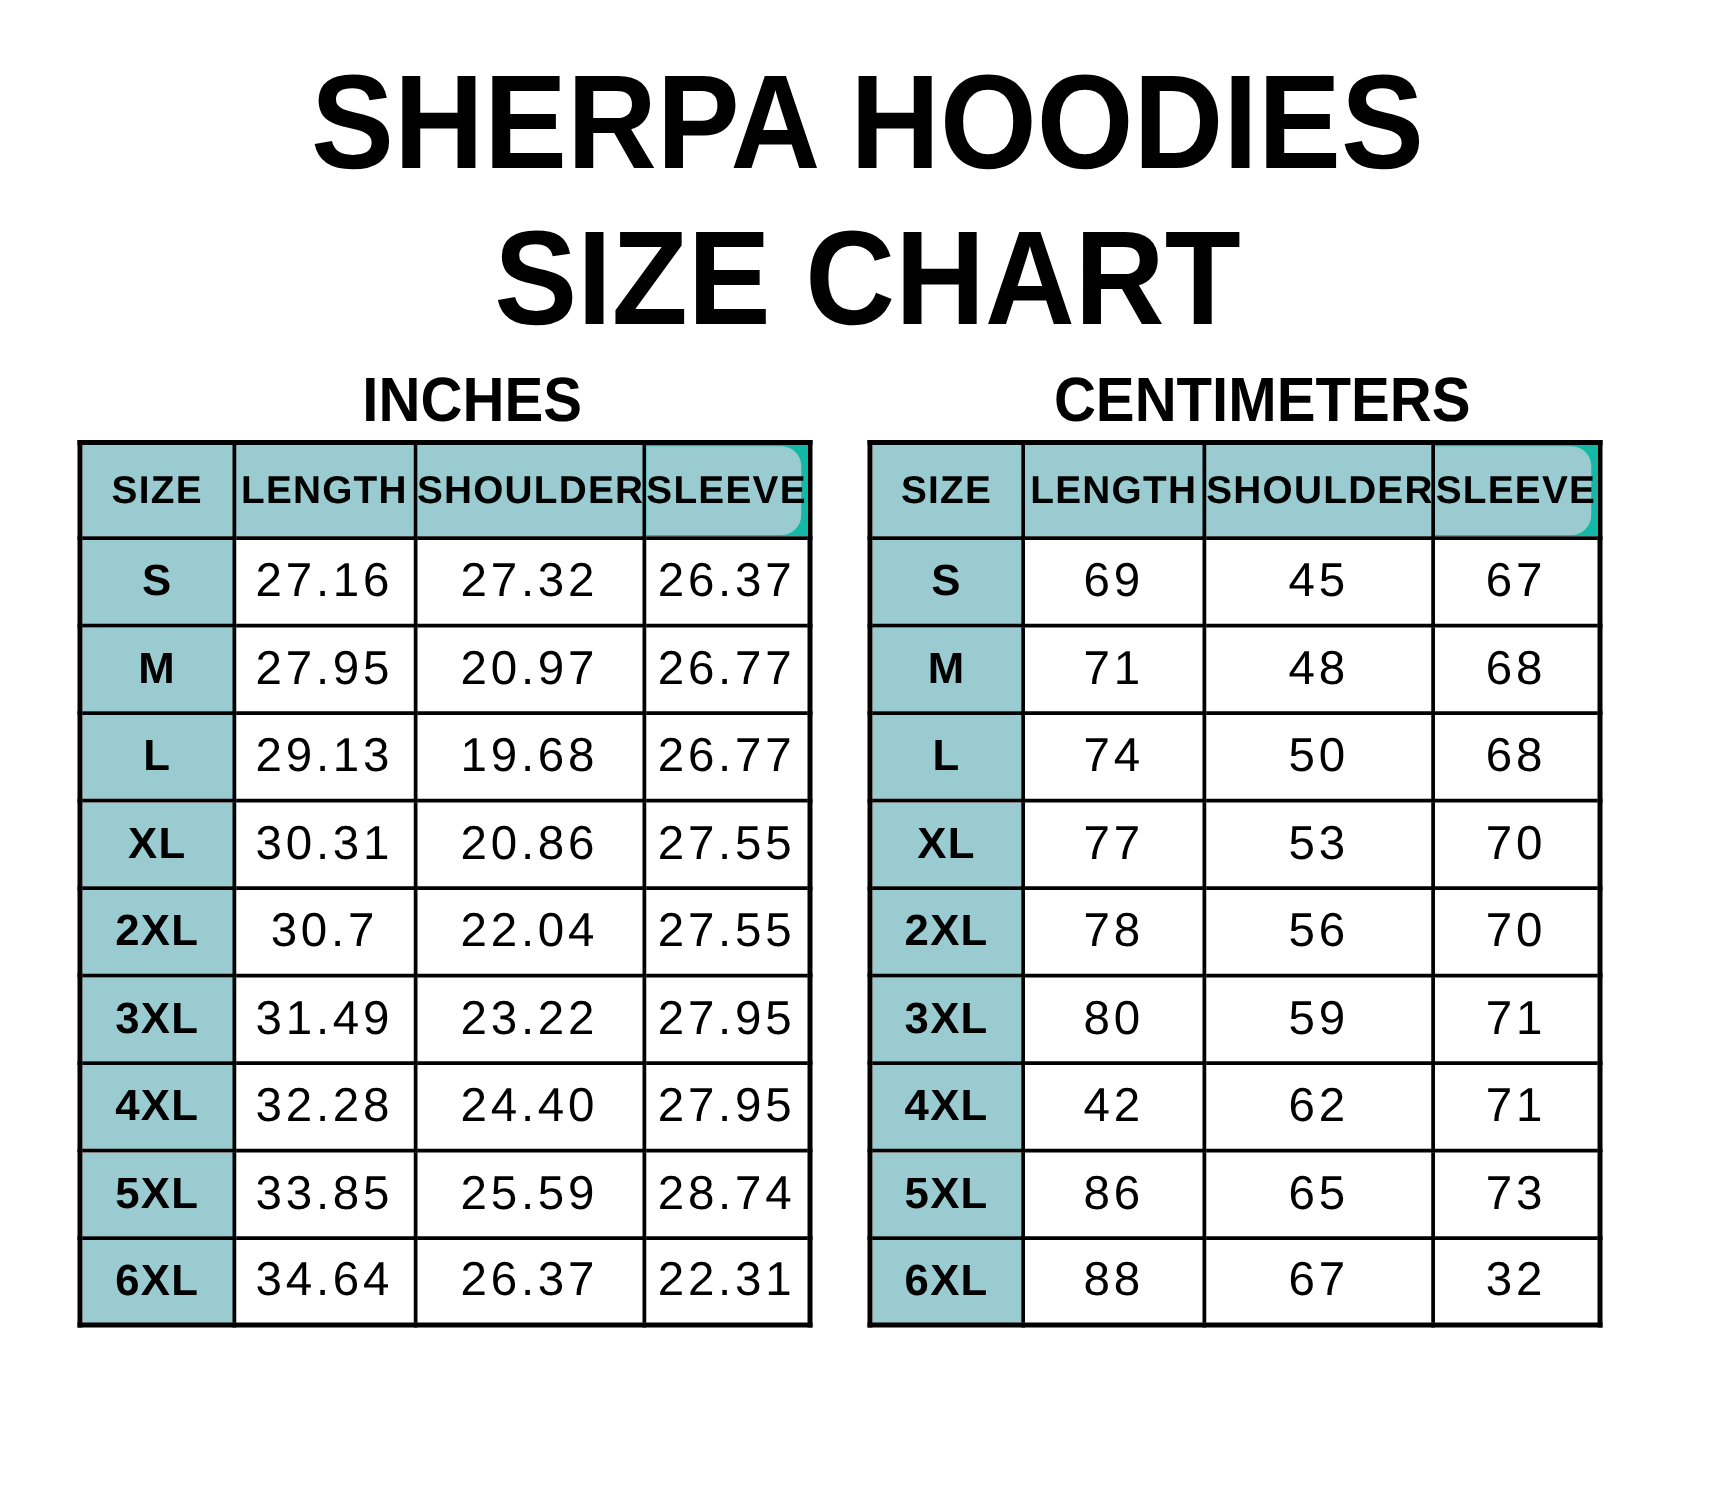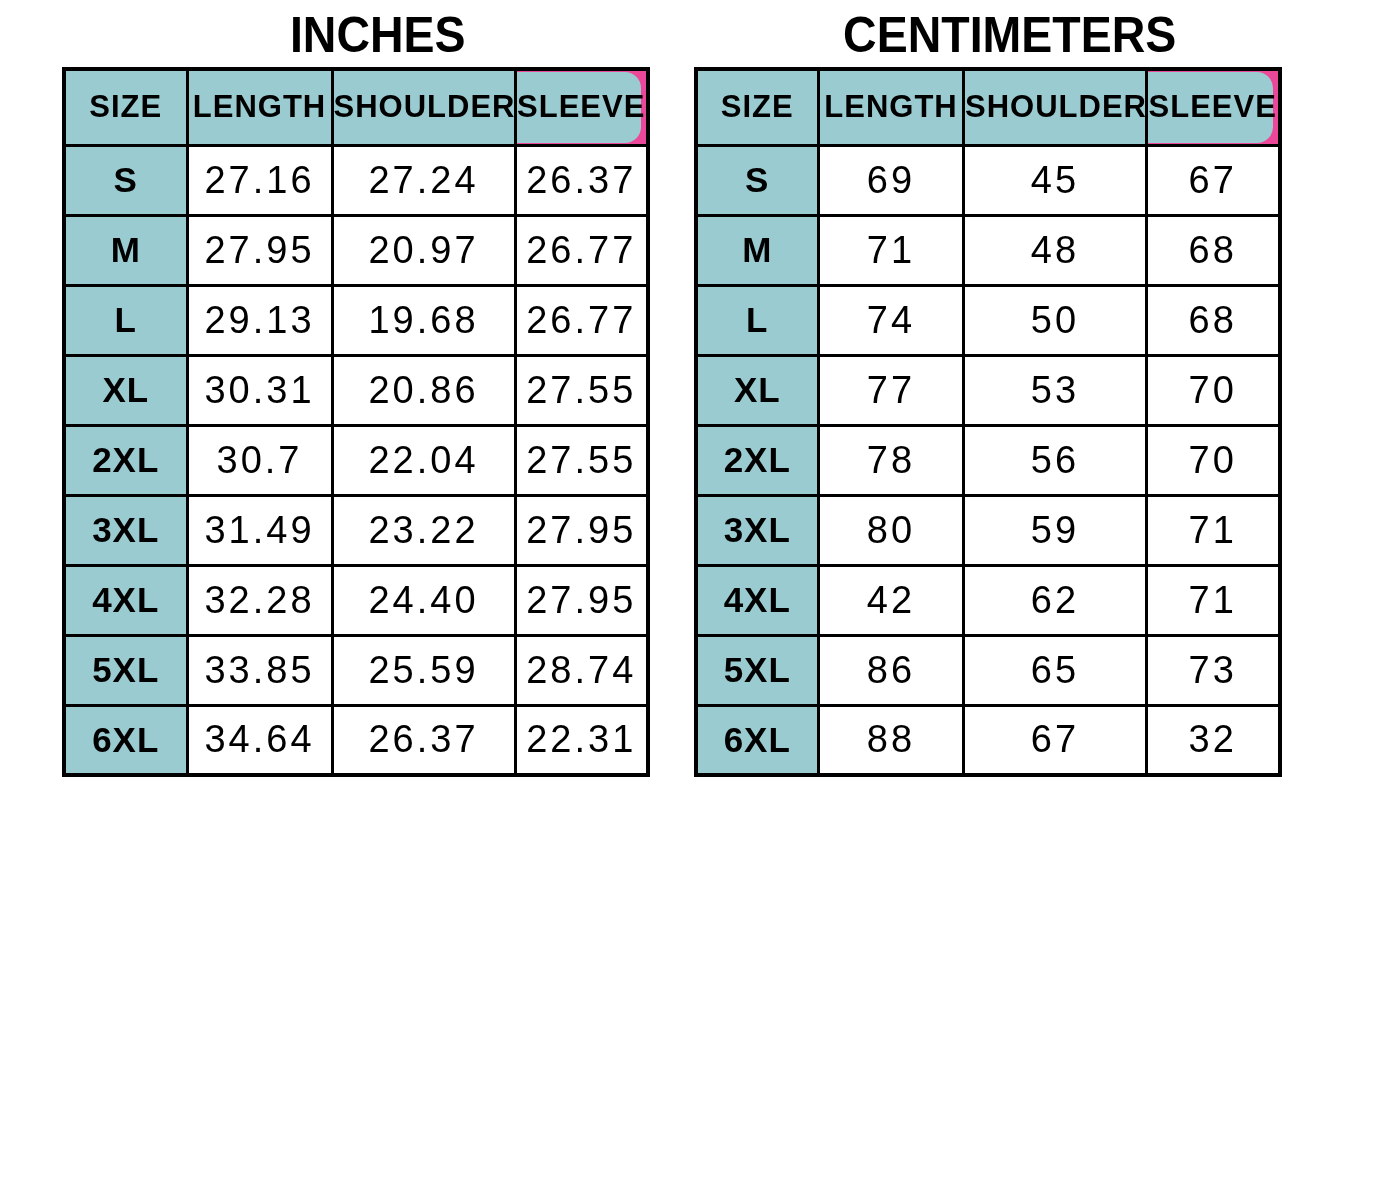--- a/index.html
+++ b/index.html
@@ -63,21 +63,21 @@
   
   .size-table thead th{
     height:76px;
     background:var(--teal);
     font-weight:bold;
     font-size:31px;
     letter-spacing:1px;
   }
   
   .size-table thead th.c3{
-    background:#ec4899;
+    background:#14b8a6;
     position:relative;
     margin-left:27px;
   }
   .size-table thead th.c3 .fill{
     position:absolute;
     top:1px; bottom:1px; left:0; right:5px;
     background:var(--teal);
     border-radius:0 16px 16px 0;
   }
   .size-table thead th.c3 .txt{
@@ -98,20 +98,24 @@
     font-weight:normal;
     font-size:38px;
     letter-spacing:3px;
   }
 </style>
 </head>
 <body>
 
 <div class="page">
 
+  <header class="title">
+    <div class="title-line">SHERPA HOODIES</div>
+    <div class="title-line">SIZE CHART</div>
+  </header>
 
   <main class="tables">
 
     <section class="table-block">
       <h2 class="subtitle">INCHES</h2>
       <table class="size-table">
         <colgroup>
           <col style="width:123px">
           <col style="width:145px">
           <col style="width:183px">
@@ -122,21 +126,21 @@
               <th class="c0">SIZE</th>
               <th class="c1">LENGTH</th>
               <th class="c2">SHOULDER</th>
               <th class="c3"><span class="fill"></span><span class="txt">SLEEVE</span></th>
             </tr>
           </thead>
           <tbody>
             <tr>
               <th>S</th>
               <td>27.16</td>
-              <td>27.24</td>
+              <td>27.32</td>
               <td>26.37</td>
             </tr>
             <tr>
               <th>M</th>
               <td>27.95</td>
               <td>20.97</td>
               <td>26.77</td>
             </tr>
             <tr>
               <th>L</th>

